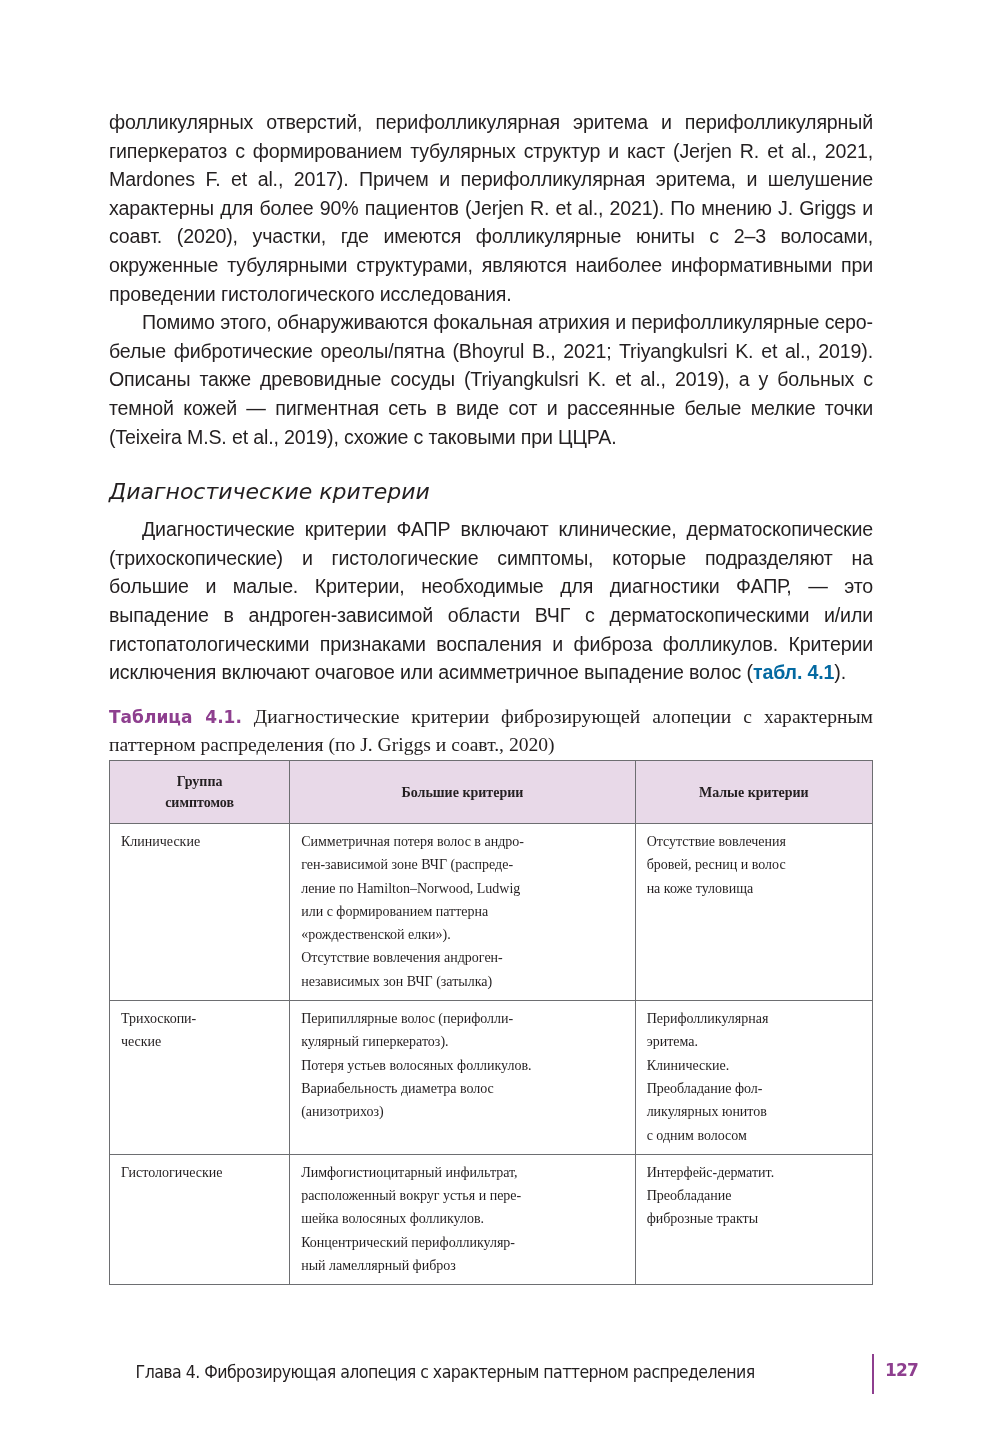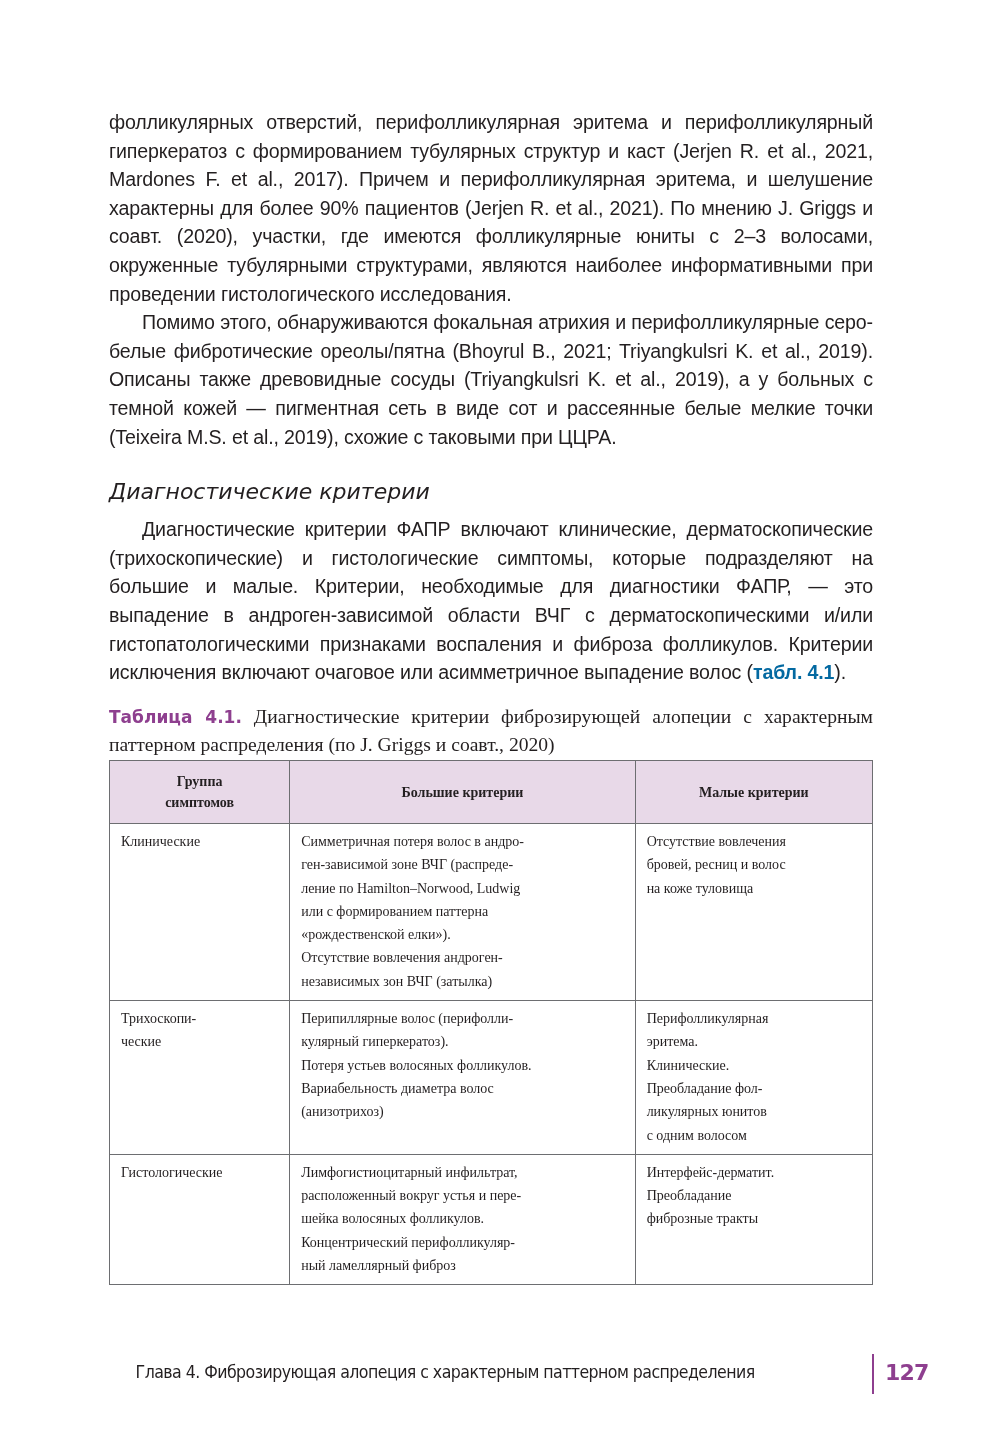--- a/index.html
+++ b/index.html
@@ -44,21 +44,21 @@
   .footer-text {
     position: absolute; right: 141px; top: 8px;
     font-family: "DejaVu Sans", "Liberation Sans", sans-serif;
     font-size: 17px; color: #231f20; letter-spacing: -0.6px;
     transform: scaleX(0.93); transform-origin: right center; white-space: nowrap;
   }
   .footer-bar { position: absolute; left: 872px; top: 0; width: 2px; height: 40px; background: #8e3f8f; }
   .page-number {
     position: absolute; left: 885px; top: 6px;
     font-family: "DejaVu Sans", "Liberation Sans", sans-serif;
-    font-size: 22px; font-weight: bold; color: #8e3f8f; letter-spacing: -0.8px;
+    font-size: 17px; font-weight: bold; color: #8e3f8f; letter-spacing: -0.8px;
   }
 </style>
 </head>
 <body>
 
 <div class="page">
   <p class="para">фолликулярных отверстий, перифолликулярная эритема и перифолликулярный гиперкератоз с формированием тубулярных структур и каст (Jerjen R. et al., 2021, Mardones F. et al., 2017). Причем и перифолликулярная эритема, и шелушение характерны для более 90% пациентов (Jerjen R. et al., 2021). По мнению J. Griggs и соавт. (2020), участки, где имеются фолликулярные юниты с 2–3 волосами, окруженные тубулярными структурами, являются наиболее информативными при проведении гистологического исследования.</p>
   <p class="para indent">Помимо этого, обнаруживаются фокальная атрихия и перифолликулярные серо-белые фибротические ореолы/пятна (Bhoyrul B., 2021; Triyangkulsri K. et al., 2019). Описаны также древовидные сосуды (Triyangkulsri K. et al., 2019), а у больных с темной кожей — пигментная сеть в виде сот и рассеянные белые мелкие точки (Teixeira M.S. et al., 2019), схожие с таковыми при ЦЦРА.</p>
   <h2 class="section-heading">Диагностические критерии</h2>
   <p class="para indent"><span>Диагностические критерии ФАПР включают клинические, дерматоскопические (трихоскопические) и гистологические симптомы, которые подразделяют на большие и малые. Критерии, необходимые для диагностики ФАПР, — это выпадение в андроген-зависимой области ВЧГ с дерматоскопическими и/или гистопатологическими признаками воспаления и фиброза фолликулов. Критерии исключения включают очаговое или асимметричное выпадение волос (</span><span class="link">табл. 4.1</span><span>).</span></p>

